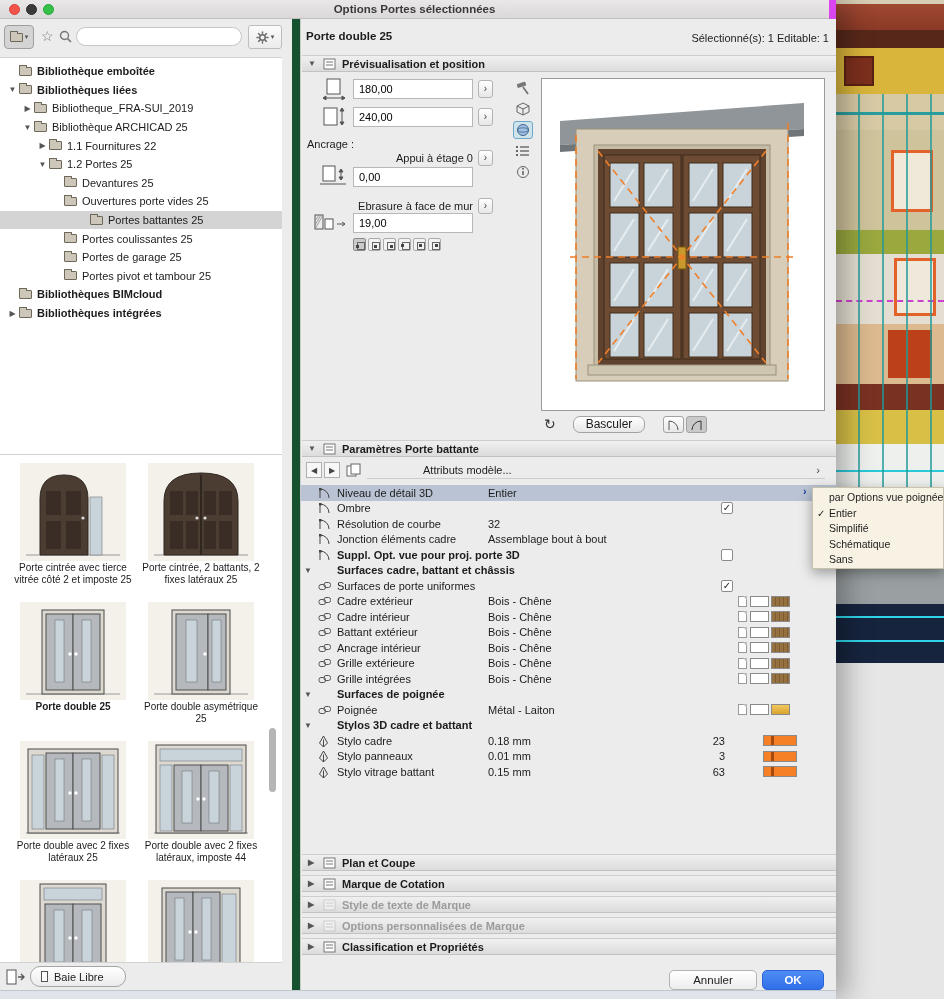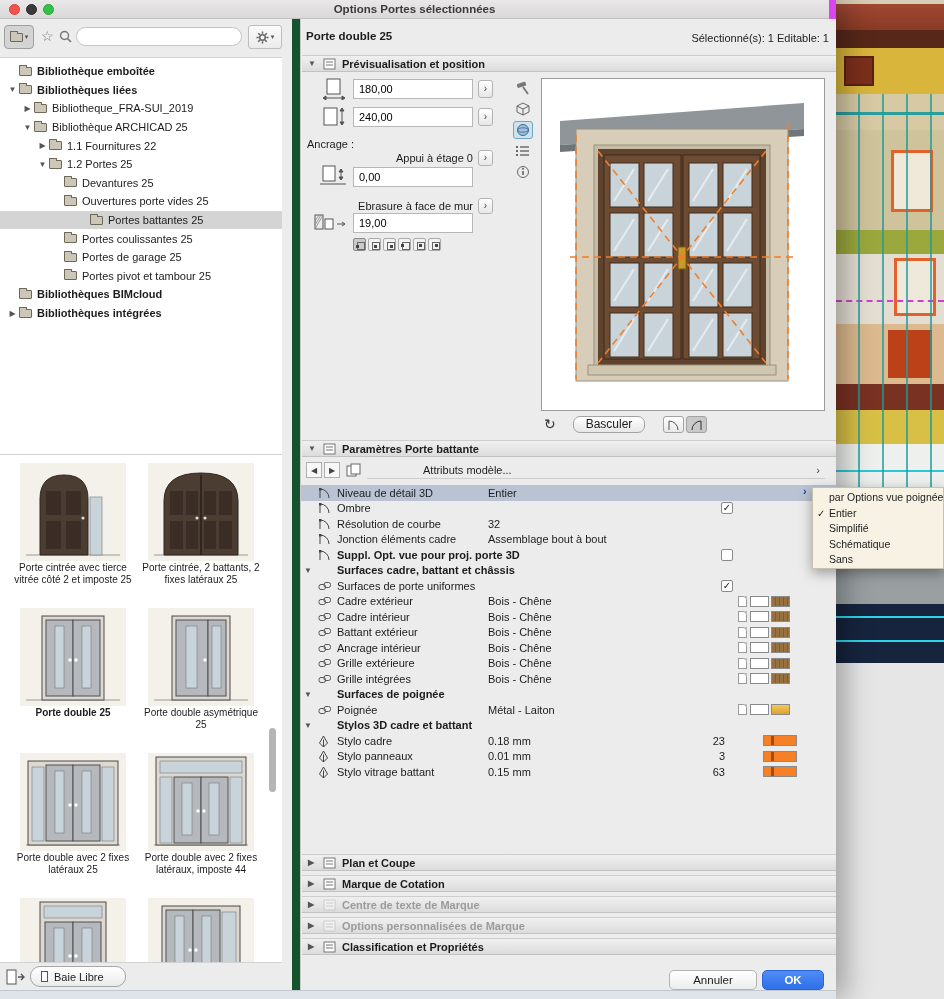--- a/index.html
+++ b/index.html
@@ -70,21 +70,21 @@
 #tb-search{left:76px;top:8px;width:166px;height:19px;border:1px solid #c5c5c5;border-radius:10px;background:#fff;padding:0 8px;font-size:11px;font-family:"Liberation Sans",sans-serif}
 #tb-gear{left:248px;top:6px;width:34px;height:24px;border:1px solid #bdbdbd;border-radius:3px;background:linear-gradient(#fbfbfb,#ebebeb);display:flex;align-items:center;justify-content:center;gap:2px;color:#555}
 .folder{width:13px;height:9px;background:#cdc7ba;border:1px solid #6e6859;border-radius:1px;position:relative;flex:none}
 .folder::before{content:"";position:absolute;top:-3px;left:-1px;width:6px;height:2px;background:#cdc7ba;border:1px solid #6e6859;border-bottom:none;border-radius:1px 1px 0 0}
 #lib-tree{left:0;top:38px;width:282px;height:398px;background:#fff;border-top:1px solid #d2d2d2;border-bottom:1px solid #d2d2d2;overflow:hidden;padding-top:4px}
 .tree-row{height:18.6px;display:flex;align-items:center;white-space:nowrap}
 .tree-row.sel{background:#d4d4d4}
 .tri{width:13px;font-size:8px;color:#555;text-align:center;flex:none}
 .tlabel{margin-left:5px}
 .tlabel.b{font-weight:bold}
-#lib-thumbs{left:0;top:436px;width:282px;height:508px;background:#fff;border-bottom:1px solid #d2d2d2;overflow:hidden;padding:8px 0 0 9px;display:grid;grid-template-columns:128px 128px;grid-auto-rows:127px;row-gap:18px}
+#lib-thumbs{left:0;top:436px;width:282px;height:508px;background:#fff;border-bottom:1px solid #d2d2d2;overflow:hidden;padding:8px 0 0 9px;display:grid;grid-template-columns:128px 128px;grid-auto-rows:127px;row-gap:12px}
 .thumb{display:flex;flex-direction:column;align-items:center}
 .thumb .tlbl{font-size:10px;text-align:center;line-height:1.18;margin-top:1px;max-width:124px}
 .thumb.sel .tlbl{font-weight:bold}
 #thumb-scroll{left:269px;top:709px;width:7px;height:64px;background:#b5b5b5;border-radius:4px}
 #ft-tool{left:4px;top:949px;width:24px;height:20px}
 #ft-baie{left:30px;top:947px;width:96px;height:21px;border:1px solid #a5a5a5;border-radius:10px;background:linear-gradient(#ffffff,#ebebeb);display:flex;align-items:center;gap:6px;padding:0 10px;font-size:11px}
 .minidoor{width:7px;height:11px;border:1px solid #555;background:#fff;flex:none}
 
 
 #dlg{position:absolute;left:300px;top:19px;width:536px;height:971px;background:#ececec;border-left:1px solid #c9c9c9}
@@ -918,21 +918,21 @@
         </svg>
       <span>Marque de Cotation</span>
     </div>
     <div class="abs secbar dis" id="sec-c2">
       <span class="stri">▶</span>
       <svg width="13" height="12" viewBox="0 0 13 12">
           <rect x="1" y="1" width="11" height="10" fill="#fdfdfd" stroke="#aaa"></rect>
           <line x1="3" y1="4" x2="10" y2="4" stroke="#aaa"></line>
           <line x1="3" y1="7" x2="10" y2="7" stroke="#aaa"></line>
         </svg>
-      <span>Centre de texte de Marque</span>
+      <span>Style de texte de Marque</span>
     </div>
     <div class="abs secbar dis" id="sec-c3">
       <span class="stri">▶</span>
       <svg width="13" height="12" viewBox="0 0 13 12">
           <rect x="1" y="1" width="11" height="10" fill="#fdfdfd" stroke="#aaa"></rect>
           <line x1="3" y1="4" x2="10" y2="4" stroke="#aaa"></line>
           <line x1="3" y1="7" x2="10" y2="7" stroke="#aaa"></line>
         </svg>
       <span>Options personnalisées de Marque</span>
     </div>

